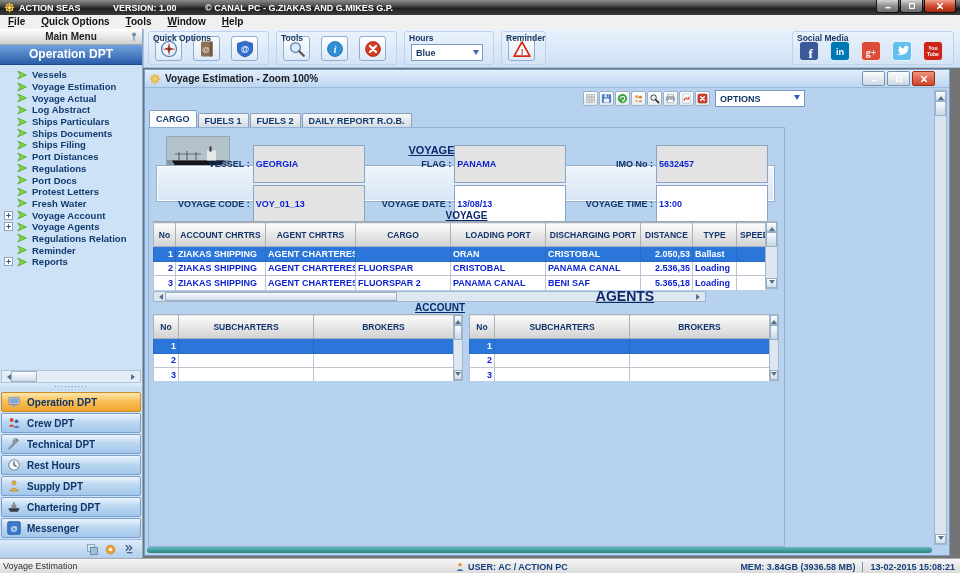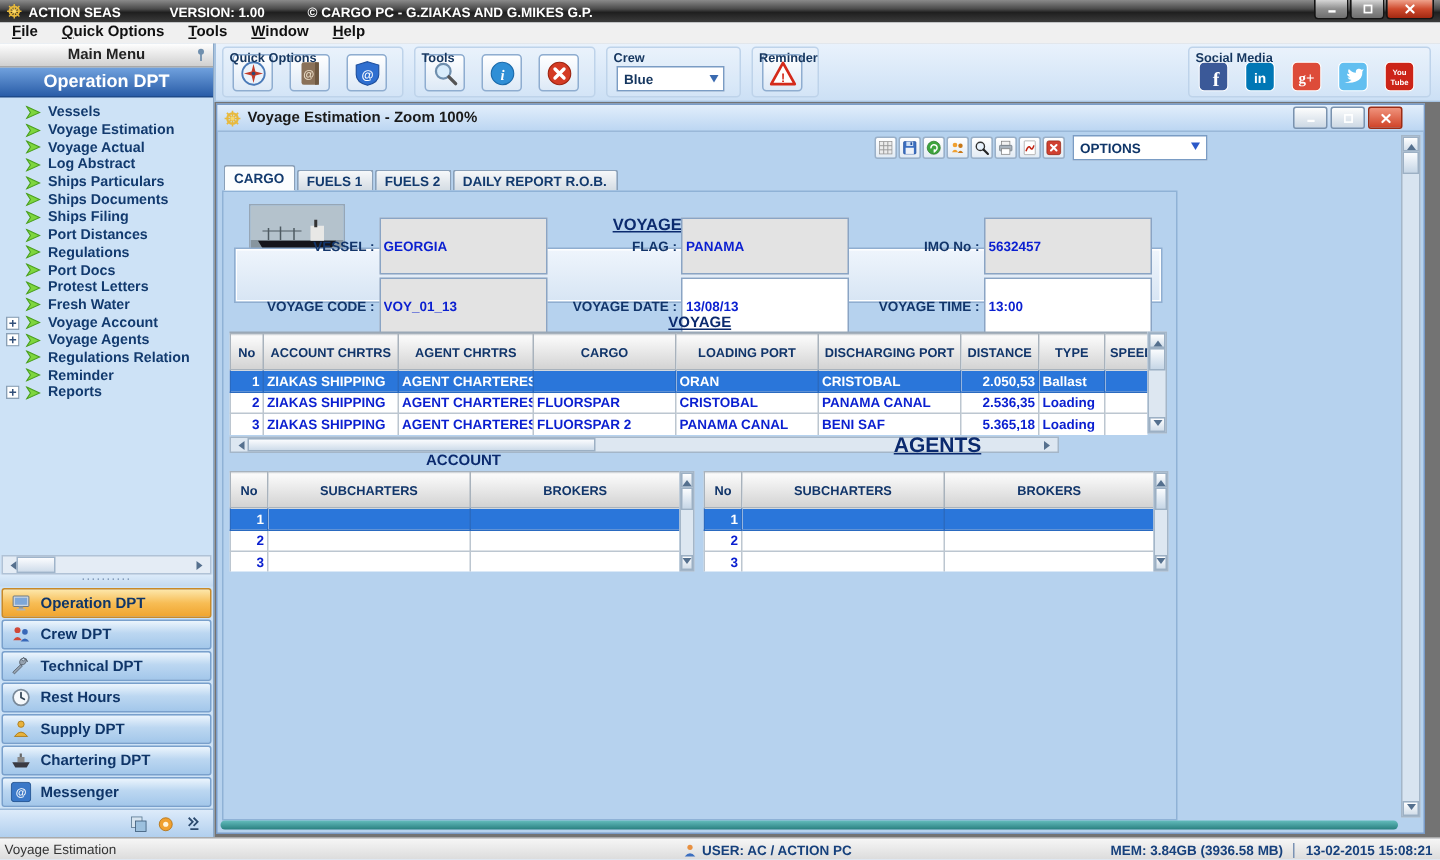--- a/index.html
+++ b/index.html
@@ -132,22 +132,22 @@
     display:flex;flex-direction:column;align-items:center;}
   .scr-btn{width:11px;height:10px;background:linear-gradient(#ffffff,#d2deea);border:1px solid #9cb0c4;
     box-sizing:border-box;display:flex;align-items:center;justify-content:center;flex:0 0 10px;}
   .scr-thumb{width:11px;height:15px;background:linear-gradient(#fafcfe,#c6d6e6);border:1px solid #9cb0c4;
     box-sizing:border-box;flex:0 0 15px;}
   .scr-fill{flex:1 1 auto;}
   .hscroll{position:absolute;left:4px;top:163px;width:553px;height:11px;border:1px solid #a4b6c8;
     background:#dde7f1;box-sizing:border-box;display:flex;align-items:center;position:absolute;}
   .hscroll .h-thumb{position:absolute;left:11px;width:232px;top:0;bottom:0;
     background:linear-gradient(#fbfcfe,#cedcea);border:1px solid #9cb0c4;box-sizing:border-box;}
-  .acc-title{position:absolute;top:174px;left:4px;width:312px;text-align:center;font-size:10px;
-    font-weight:bold;color:#0b2a6e;}
+  .acc-title{position:absolute;top:174px;left:4px;width:312px;text-align:right;font-size:10px;
+    font-weight:bold;color:#0b2a6e;text-decoration:underline;}
   .ag-title{position:absolute;top:160px;left:320px;width:312px;text-align:center;font-size:14px;
     font-weight:bold;color:#0b2a6e;text-decoration:underline;}
   .small-table{position:absolute;top:186px;display:flex;}
   .st-left{left:4px;}
   .st-right{left:320px;}
   .st-container{width:300px;height:67px;overflow:hidden;background:#fff;}
   .vscroll.small{width:10px;height:67px;}
   .vscroll.small .scr-thumb{width:8px;}
   .vscroll.small .scr-btn{width:8px;}
 
@@ -180,21 +180,21 @@
             <line x1="1" y1="8" x2="15" y2="8"></line>
             <line x1="3" y1="3" x2="13" y2="13"></line>
             <line x1="3" y1="13" x2="13" y2="3"></line>
           </g>
           <circle cx="8" cy="8" r="4.6" fill="none" stroke="#e8b93c" stroke-width="2"></circle>
           <circle cx="8" cy="8" r="1.7" fill="#f7d96e"></circle>
         </svg>
       </span>
     <span>ACTION SEAS</span>
     <span class="tb-version">VERSION: 1.00</span>
-    <span class="tb-copyright">© CARGO PC  -  G.ZIAKAS AND G.MIKES G.P.</span>
+    <span class="tb-copyright">© CANAL PC  -  G.ZIAKAS AND G.MIKES G.P.</span>
     <div class="winbtns">
       <div class="wbtn">
           <span class="icn">
             <svg viewBox="0 0 10 10">
               <path d="M2 7 H8" stroke="#fff" stroke-width="2"></path>
             </svg>
           </span>
         </div>
       <div class="wbtn">
           <span class="icn">
@@ -272,21 +272,21 @@
         <div class="tbtn">
           <span class="icn">
             <svg viewBox="0 0 24 24">
               <circle cx="12" cy="12" r="10" fill="#d43b24" stroke="#9c2410"></circle>
               <path d="M8 8 L16 16 M16 8 L8 16" stroke="#fff" stroke-width="3" stroke-linecap="round"></path>
             </svg>
           </span>
         </div>
       </div>
     <div class="tgroup">
-      <span class="tgroup-label">Crew</span>
+      <span class="tgroup-label">Hours</span>
       <div class="dropdown">
         <span>Blue</span>
         <span class="dd-arrow"></span>
       </div>
     </div>
     <div class="tgroup">
       <span class="tgroup-label">Reminder</span>
     <div class="tbtn">
           <span class="icn">
             <svg viewBox="0 0 24 24">

